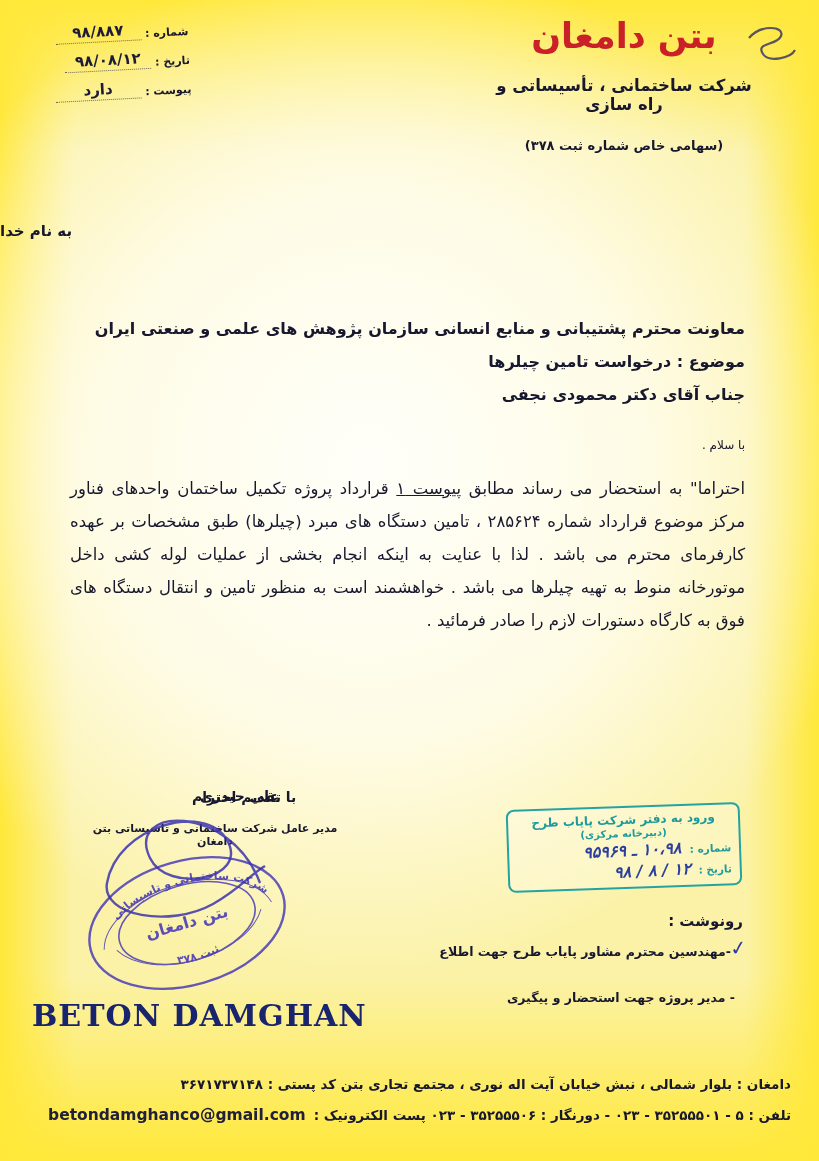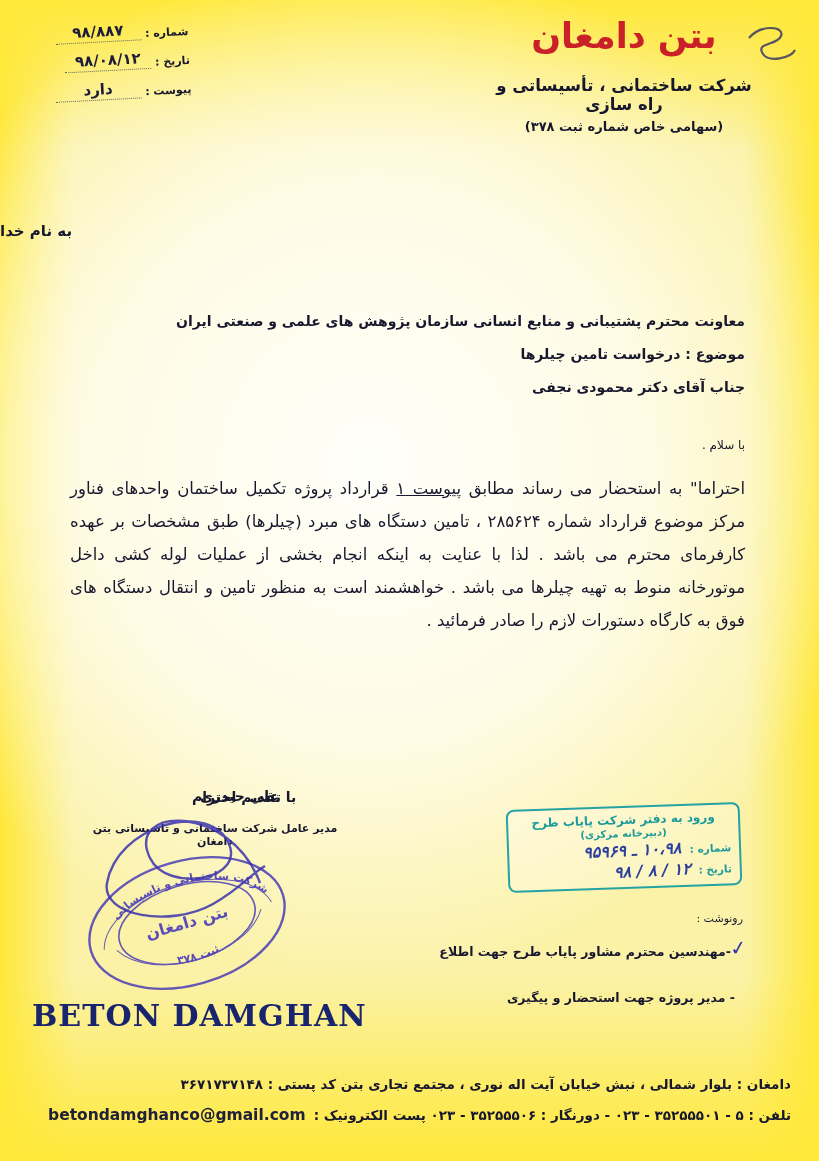--- a/index.html
+++ b/index.html
@@ -16,45 +16,45 @@
   
   .meta{left:30px;top:22px;width:160px;transform:rotate(-3deg);direction:rtl;}
   .meta-row{display:flex;align-items:flex-end;margin-bottom:9px;}
   .meta-label{font-size:11px;font-weight:bold;white-space:nowrap;margin-left:4px;}
   .meta-value{font-size:15px;font-weight:bold;color:#1c1c3a;border-bottom:1.5px dotted #666;
     min-width:78px;text-align:center;padding:0 4px 1px;}
   
   .letterhead{right:55px;top:16px;width:280px;text-align:center;direction:rtl;}
   .company-name{font-size:35px;font-weight:bold;color:#c92127;}
   .company-subtitle{font-size:16.5px;font-weight:bold;margin-top:20px;}
-  .company-registration{font-size:13px;font-weight:bold;margin-top:5px;}
+  .company-registration{font-size:13px;font-weight:bold;margin-top:24px;}
   .scribble{right:14px;top:20px;}
   
   .bismillah{left:0;right:0;top:222px;text-align:left;font-size:15px;font-weight:bold;}
-  .recipient{right:74px;top:305px;direction:rtl;text-align:right;font-size:14px;font-weight:bold;line-height:33px;}
+  .recipient{right:74px;top:312px;direction:rtl;text-align:right;font-size:16px;font-weight:bold;line-height:33px;}
   .salutation{right:74px;top:438px;direction:rtl;font-size:12px;}
   .body-text{right:74px;left:70px;top:472px;margin:0;direction:rtl;text-align:justify;
     font-size:16.5px;line-height:33px;}
   .body-text .u{text-decoration:underline;}
   
   .sig-closing{left:192px;top:752px;font-size:14px;font-weight:bold;direction:rtl;margin-top:37px;}
   .sig-name{left:200px;top:788px;font-size:14px;font-weight:bold;direction:rtl;}
   .sig-title{left:80px;top:822px;width:270px;text-align:center;font-size:11px;font-weight:bold;direction:rtl;}
   .seal{left:72px;top:838px;}
   .squiggle{left:55px;top:788px;}
   
   .received-stamp{right:78px;top:806px;width:214px;border:2.5px solid #25a3a3;border-radius:8px;
     direction:rtl;padding:5px 8px 6px;transform:rotate(-2deg);color:#1d9b9b;background:rgba(255,255,255,0.25);}
   .rs-title{font-size:12px;font-weight:bold;text-align:center;}
   .rs-subtitle{font-size:10px;font-weight:bold;text-align:center;margin-top:1px;}
   .rs-row{display:flex;align-items:center;margin-top:2px;}
   .rs-label{font-size:10.5px;font-weight:bold;margin-left:8px;white-space:nowrap;}
   .rs-value{font-size:16px;font-weight:bold;font-style:italic;color:#2b3f9e;transform:rotate(-1deg);white-space:nowrap;}
   
-  .cc-label{right:76px;top:912px;font-size:11px;font-weight:normal;direction:rtl;}
+  .cc-label{right:76px;top:912px;font-size:15px;font-weight:bold;direction:rtl;}
   .check{right:72px;top:936px;font-size:20px;font-weight:bold;color:#2b35a8;transform:rotate(-8deg);}
   .cc-item1{right:88px;top:944px;font-size:12.5px;font-weight:bold;direction:rtl;}
   .cc-item2{right:84px;top:990px;font-size:12.5px;font-weight:bold;direction:rtl;}
   
   .latin-name{left:32px;top:998px;font-family:"DejaVu Serif",serif;font-size:30px;font-weight:bold;
     color:#19246e;letter-spacing:1px;}
   .footer-address{right:28px;top:1076px;font-size:13.5px;font-weight:bold;direction:rtl;}
   .footer-contact{right:28px;top:1106px;font-size:13.5px;font-weight:bold;direction:rtl;display:flex;align-items:center;}
   .footer-email{direction:ltr;unicode-bidi:isolate;font-size:15.5px;font-weight:bold;color:#20203a;margin-right:8px;}
 </style>

